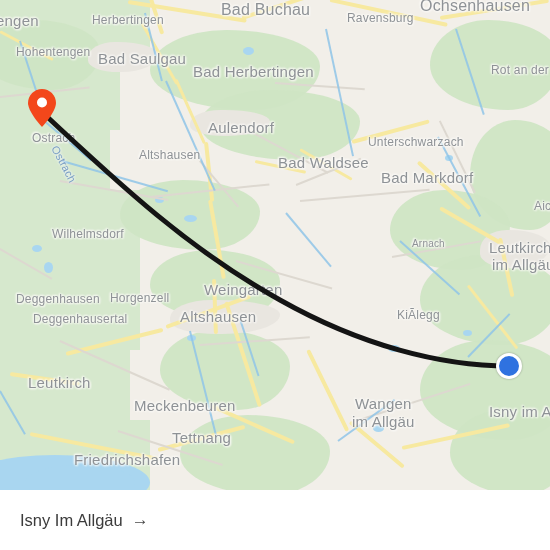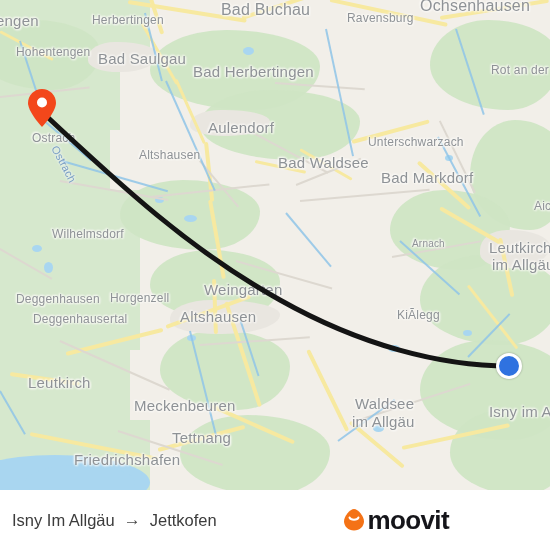--- a/index.html
+++ b/index.html
@@ -126,21 +126,21 @@
   }
 
   
   #footer {
     position: absolute;
     left: 0; top: 490px;
     width: 467px; height: 60px;
     background: #ffffff;
     display: flex; align-items: center;
     justify-content: space-between;
-    padding: 0 18px 0 12px;
+    padding: 0 18px 0 20px;
   }
   #journey {
     display: flex; align-items: center;
     gap: 9px;
     font-size: 16.5px;
     color: #3c3c3c;
   }
   #journey .arrow { font-size: 17px; color: #4a4a4a; }
   #brand {
     display: flex; align-items: center;
@@ -291,21 +291,21 @@
         <div class="lbl l" style="left: 489px; top: 240px;">Leutkirch</div>
         <div class="lbl l" style="left: 492px; top: 257px;">im Allgäu</div>
         <div class="lbl l" style="left: 204px; top: 282px;">Weingarten</div>
         <div class="lbl m" style="left: 110px; top: 292px;">Horgenzell</div>
         <div class="lbl m" style="left: 16px; top: 293px;">Deggenhausen</div>
         <div class="lbl m" style="left: 397px; top: 309px;">KiÃlegg</div>
         <div class="lbl l" style="left: 180px; top: 309px;">Altshausen</div>
         <div class="lbl m" style="left: 33px; top: 313px;">Deggenhausertal</div>
         <div class="lbl l" style="left: 28px; top: 375px;">Leutkirch</div>
         <div class="lbl l" style="left: 134px; top: 398px;">Meckenbeuren</div>
-        <div class="lbl l" style="left: 355px; top: 396px;">Waldsee</div>
+        <div class="lbl l" style="left: 355px; top: 396px;">Wangen</div>
         <div class="lbl l" style="left: 489px; top: 404px;">Isny im All</div>
         <div class="lbl l" style="left: 352px; top: 414px;">im Allgäu</div>
         <div class="lbl l" style="left: 172px; top: 430px;">Tettnang</div>
         <div class="lbl l" style="left: 74px; top: 452px;">Friedrichshafen</div>
         <div class="lbl river-lbl" style="left: 44px; top: 158px; transform: rotate(62deg);">Ostrach</div>
       </div>
 
     <svg id="route-svg" viewBox="0 0 550 490">
       <path id="route-path" d="M 42 112 C 120 185, 190 250, 280 300 C 360 345, 440 366, 509 366" fill="none" stroke="#141414" stroke-width="5" stroke-linecap="round"></path>
     </svg>
@@ -319,26 +319,16 @@
 
     <div class="dot-marker" style="left:496px; top:353px;"></div>
 
 
   </div>
 
   <div id="footer">
     <div id="journey">
       <span>Isny Im Allgäu</span>
       <span class="arrow">→</span>
-      <span>Jettkofen</span>
-    </div>
-    <div id="brand">
-      <span style="display:inline-block;line-height:0;">
-        <svg width="22" height="24" viewBox="0 0 22 24">
-          <path d="M11 1 C5.2 1 1 5.2 1 10.3 C1 15 7 22.5 11 22.5 C15 22.5 21 15 21 10.3 C21 5.2 16.8 1 11 1 Z" fill="#f47216" transform="rotate(180 11 11.75)"></path>
-          <path d="M6.6 9.6 C7.6 12.4 14.4 12.4 15.4 9.6" fill="none" stroke="#ffffff" stroke-width="2.1" stroke-linecap="round"></path>
-        </svg>
-      </span>
-      <span class="wordmark">moovit</span>
     </div>
   </div>
 
 </div>
 
 </body></html>

